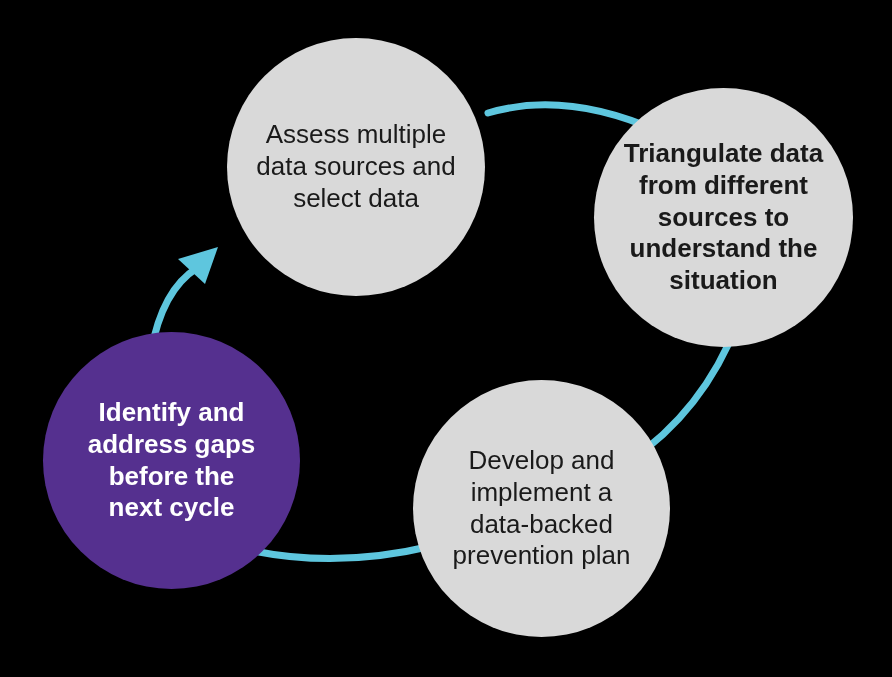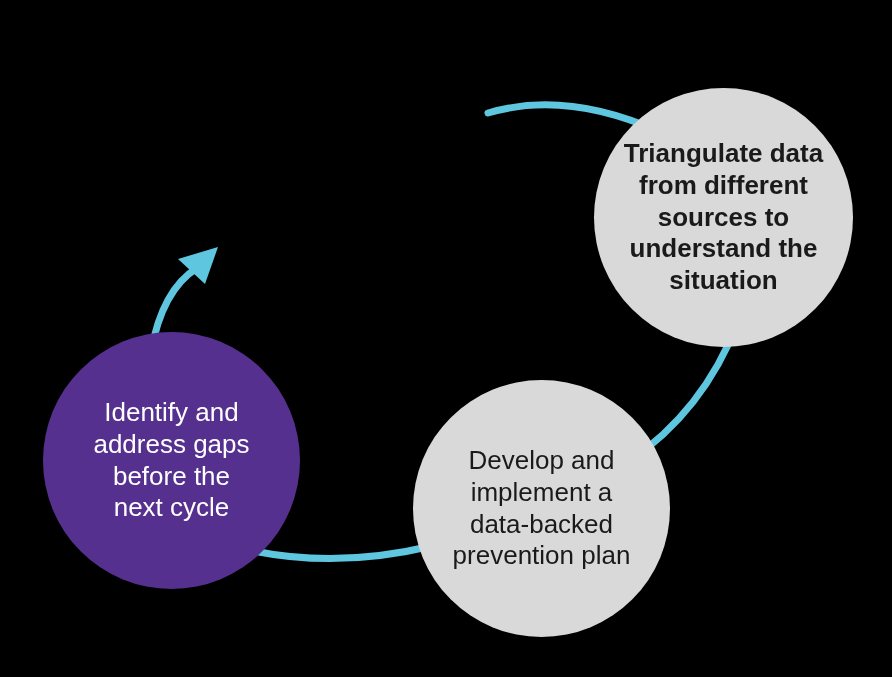--- a/index.html
+++ b/index.html
@@ -38,20 +38,21 @@
     border-radius: 50%;
     background: var(--node-fill);
     color: var(--node-text);
     display: flex;
     align-items: center;
     justify-content: center;
   }
   .node.highlight {
     background: var(--highlight-fill);
     color: var(--highlight-text);
+    font-weight: bold;
   }
   .node-label {
     font-size: 26px;
     line-height: 1.23;
     text-align: center;
     white-space: pre-line;
   }
   .node-assess      { left: 227px; top: 38px;  width: 258px; height: 258px; }
   .node-triangulate { left: 594px; top: 88px;  width: 259px; height: 259px; font-weight: bold; }
   .node-develop     { left: 413px; top: 380px; width: 257px; height: 257px; justify-content: center; }
@@ -63,20 +64,25 @@
 <div class="canvas">
 
   <svg class="connector-layer" viewBox="0 0 892 677" xmlns="http://www.w3.org/2000/svg">
     <path class="connector" d="M 488 113 Q 566 90 660 132"></path>
     <path class="connector" d="M 738 322 Q 703 412 628 462"></path>
     <path class="connector" d="M 432 546 Q 332 570 240 548"></path>
     <path class="connector" d="M 151 352 Q 162 290 197 268"></path>
     <polygon class="arrowhead" points="218,247 178,259 205,284"></polygon>
   </svg>
 
+  <div class="node node-assess">
+    <div class="node-label">Assess multiple
+data sources and
+select data</div>
+  </div>
 
   <div class="node node-triangulate">
     <div class="node-label">Triangulate data
 from different
 sources to
 understand the
 situation</div>
   </div>
 
   <div class="node node-develop">

